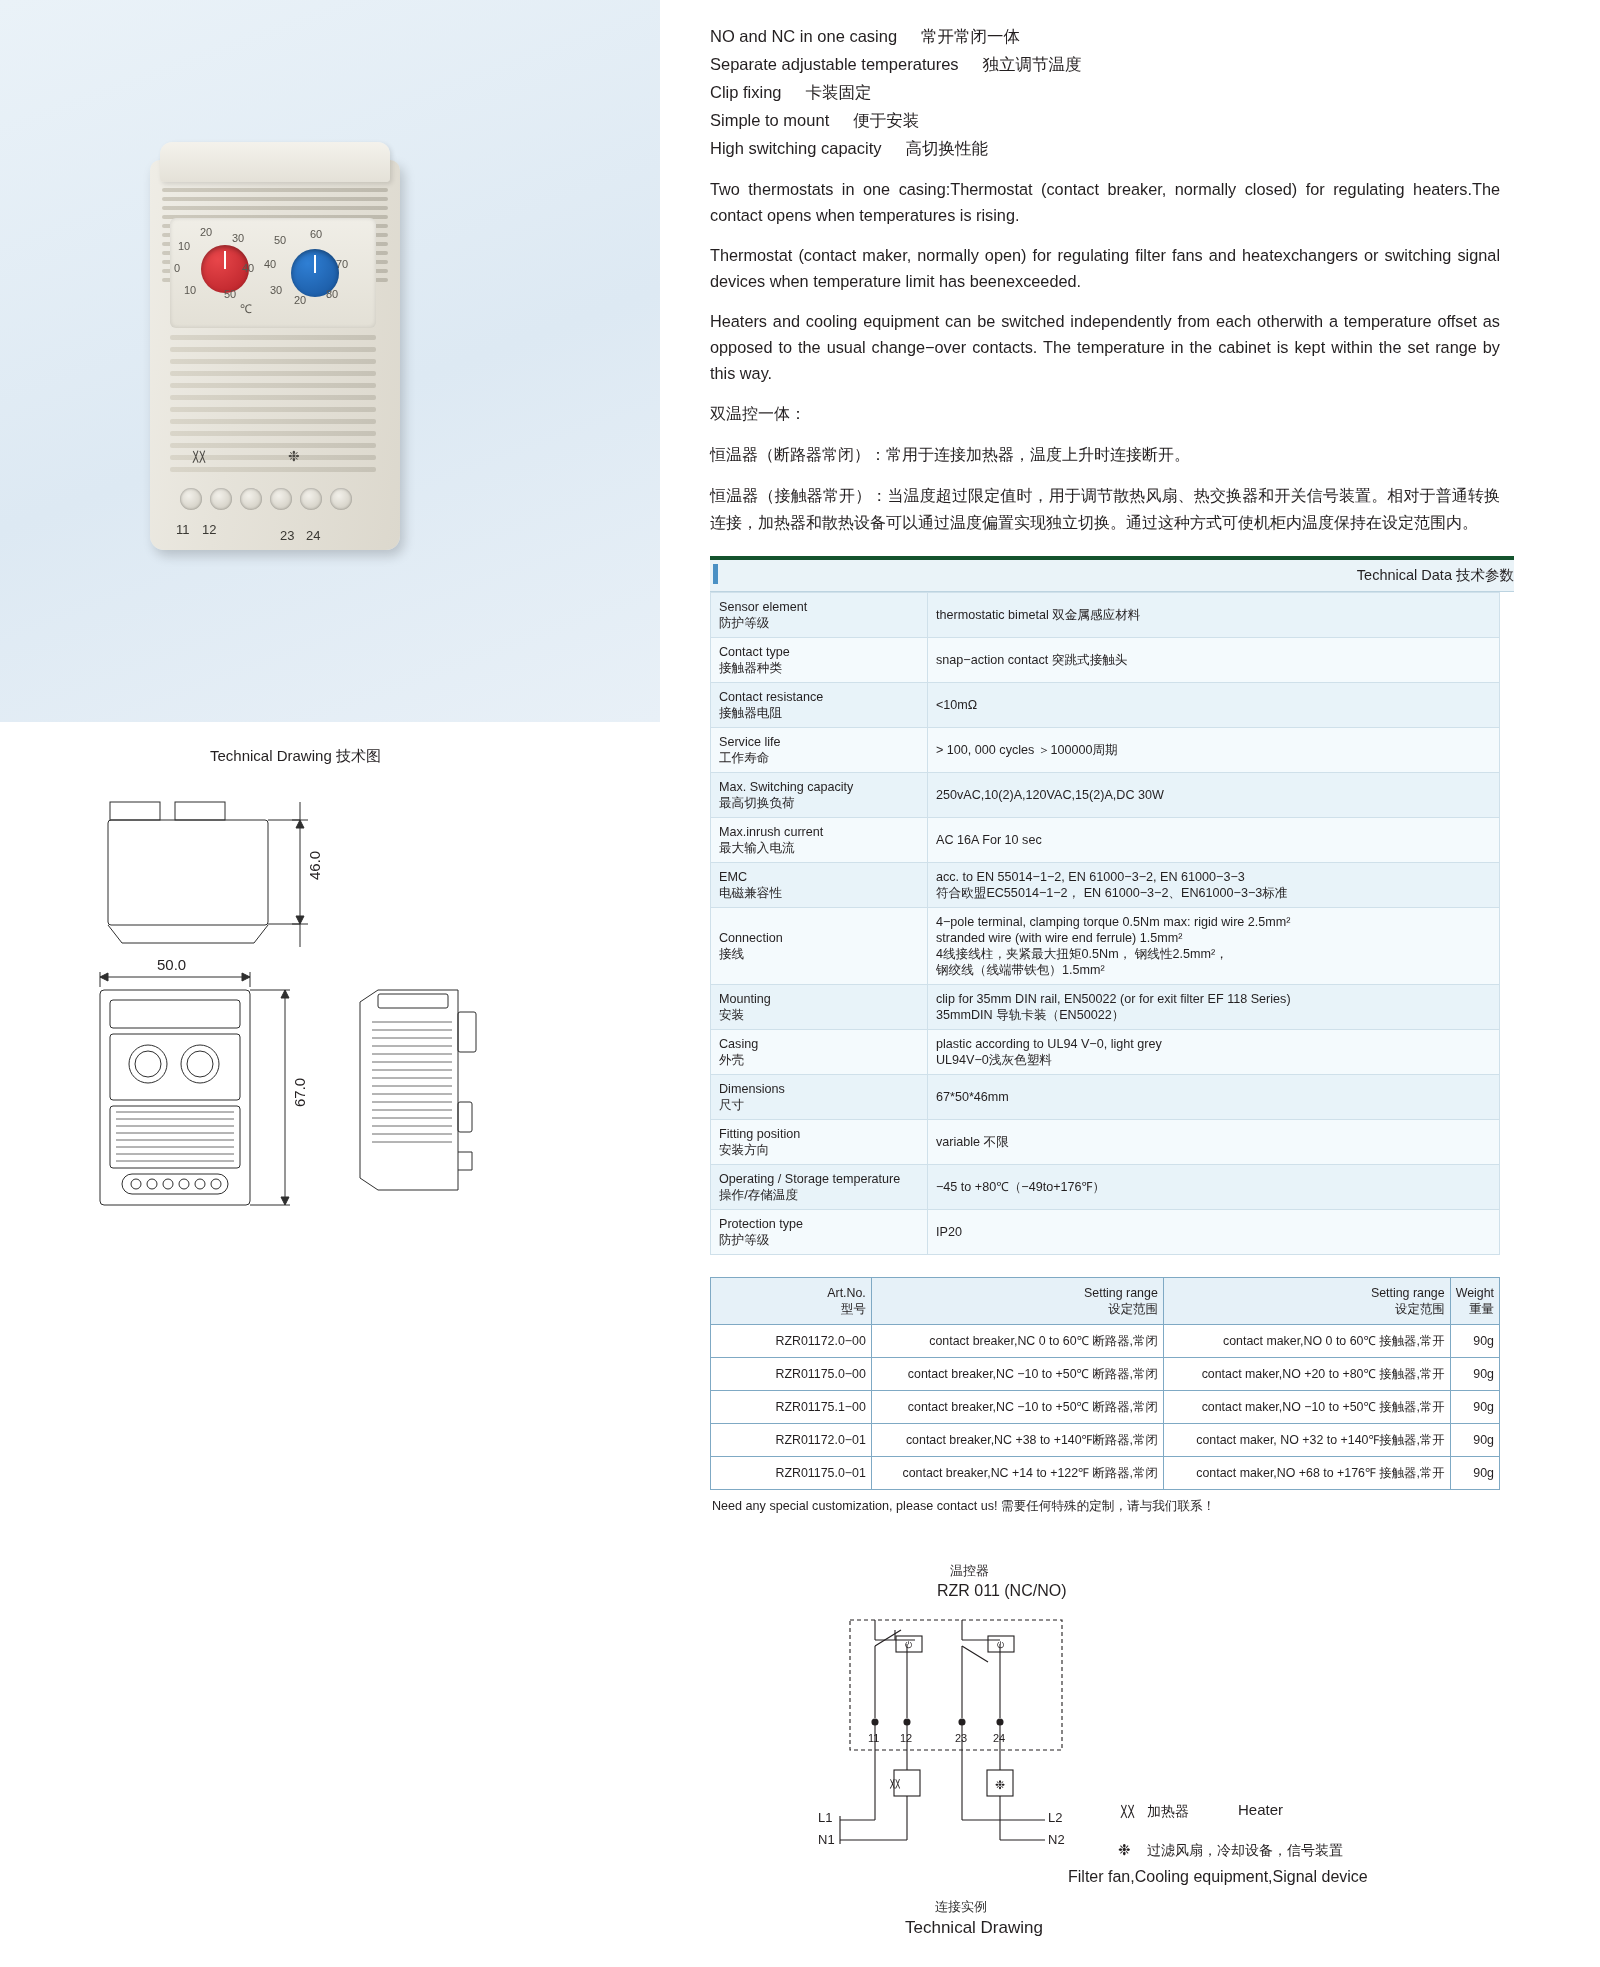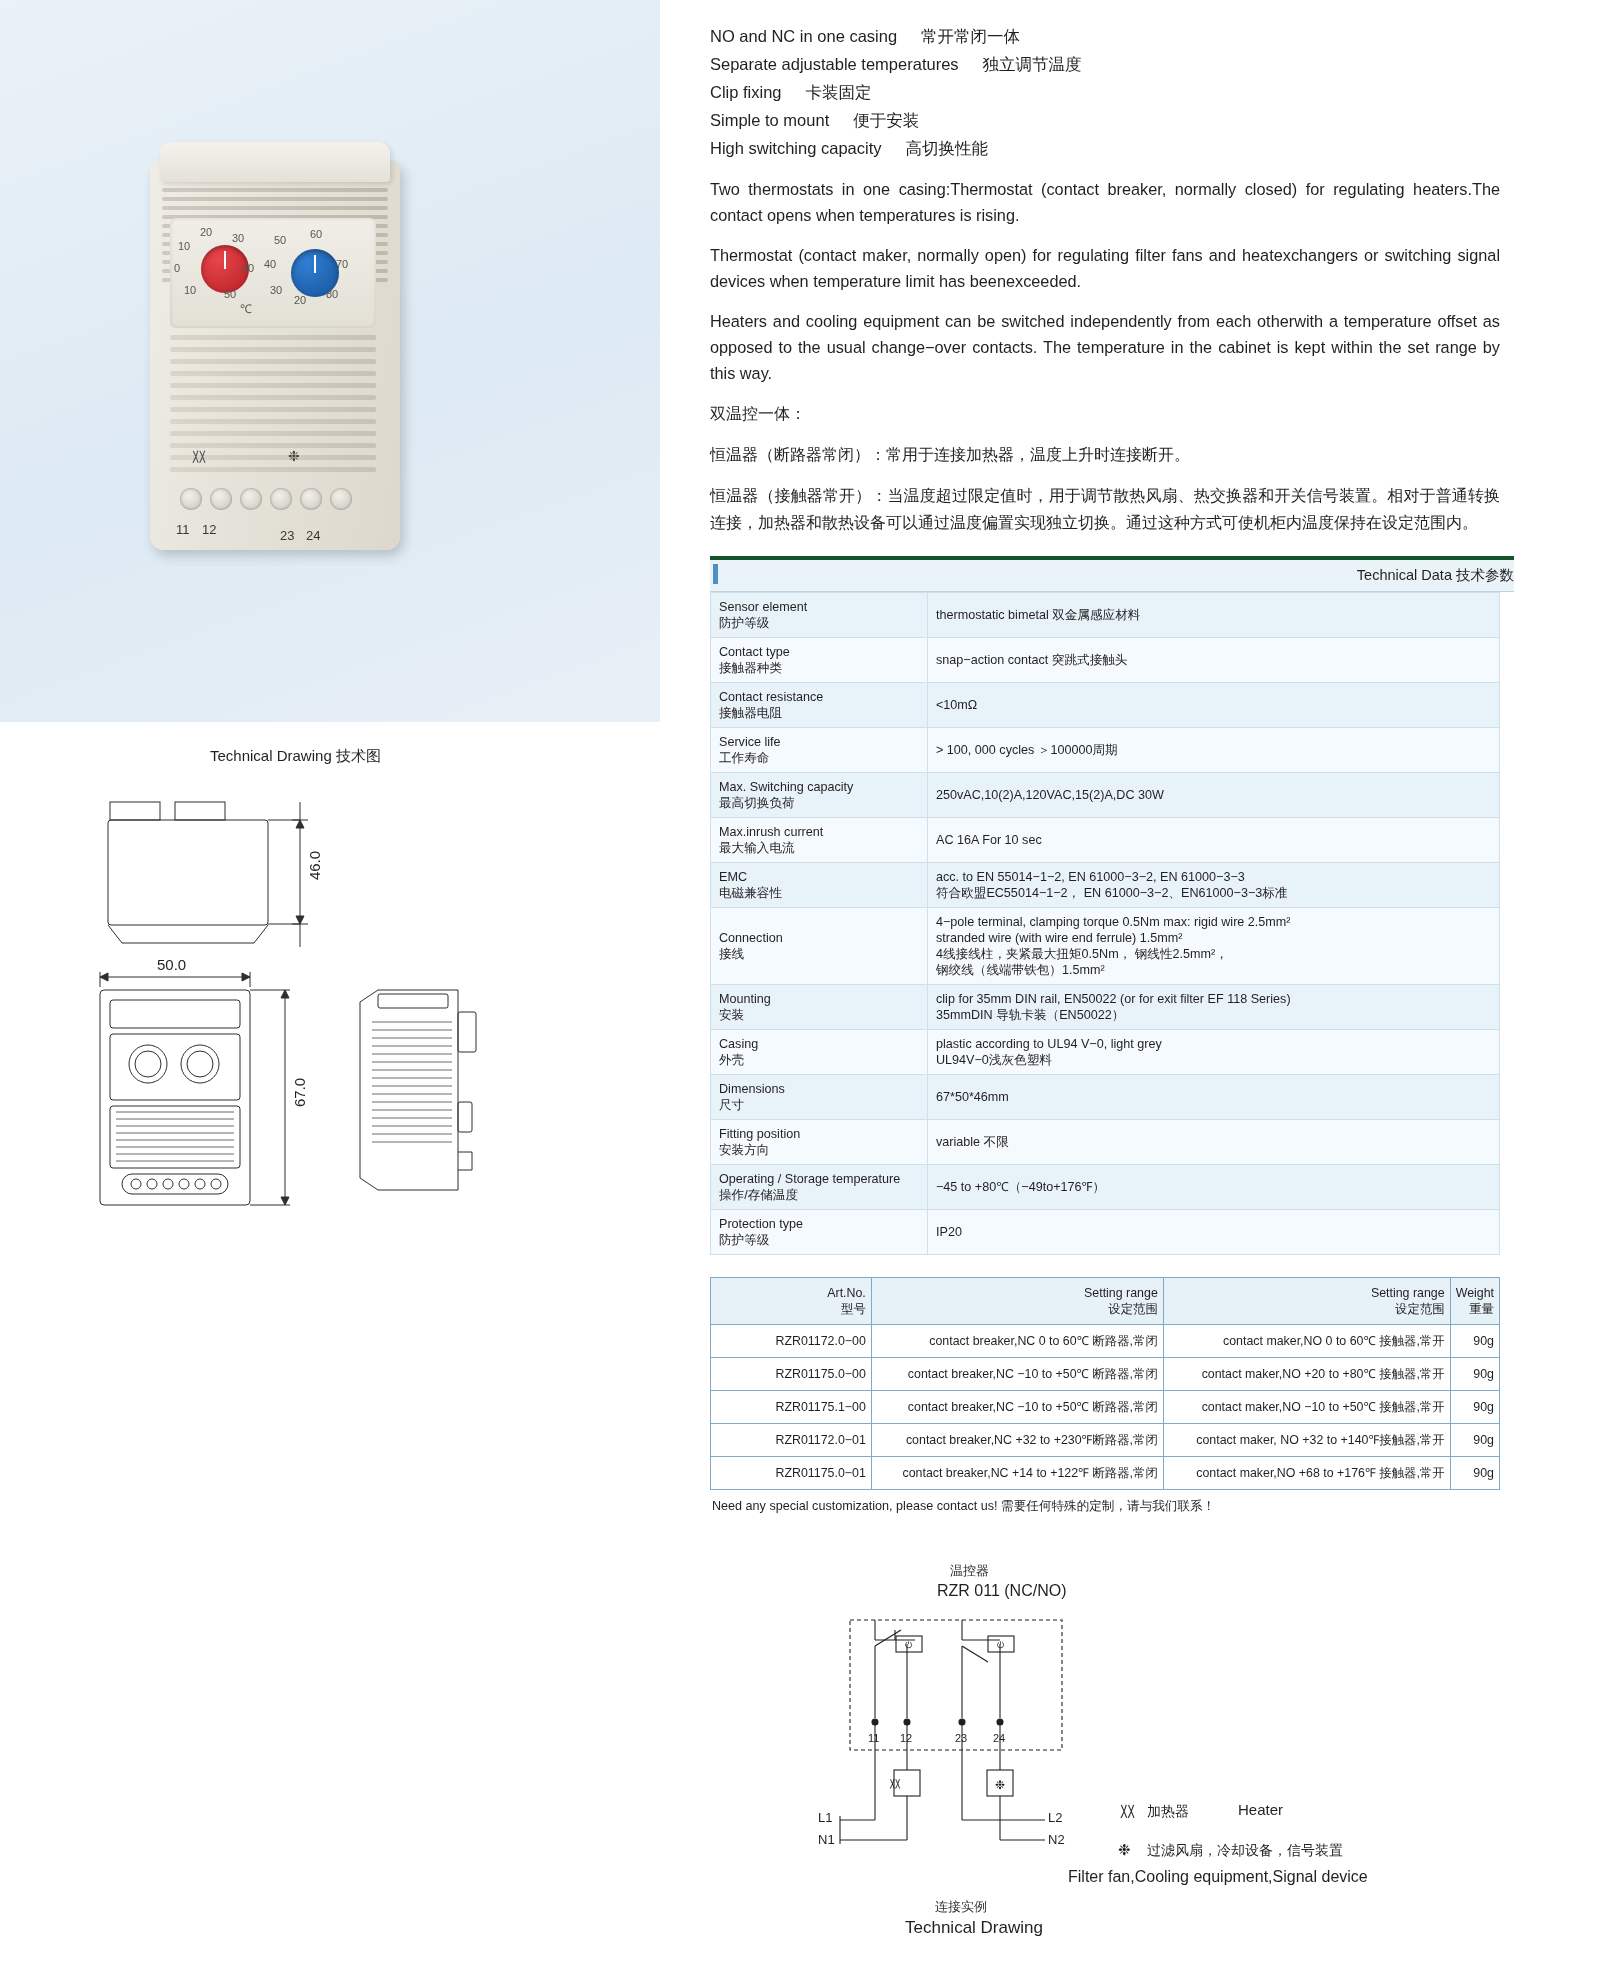--- a/index.html
+++ b/index.html
@@ -433,21 +433,21 @@
           <td>90g</td>
         </tr>
       <tr>
           <td>RZR01175.1−00</td>
           <td>contact breaker,NC −10  to +50℃ 断路器,常闭</td>
           <td>contact maker,NO −10 to +50℃  接触器,常开</td>
           <td>90g</td>
         </tr>
       <tr>
           <td>RZR01172.0−01</td>
-          <td>contact breaker,NC +32  to +230℉断路器,常闭</td>
+          <td>contact breaker,NC +38  to +140℉断路器,常闭</td>
           <td>contact maker, NO +32 to +140℉接触器,常开</td>
           <td>90g</td>
         </tr>
       <tr>
           <td>RZR01175.0−01</td>
           <td>contact breaker,NC +14  to +122℉ 断路器,常闭</td>
           <td>contact maker,NO +68 to +176℉ 接触器,常开</td>
           <td>90g</td>
         </tr>
     </tbody>

